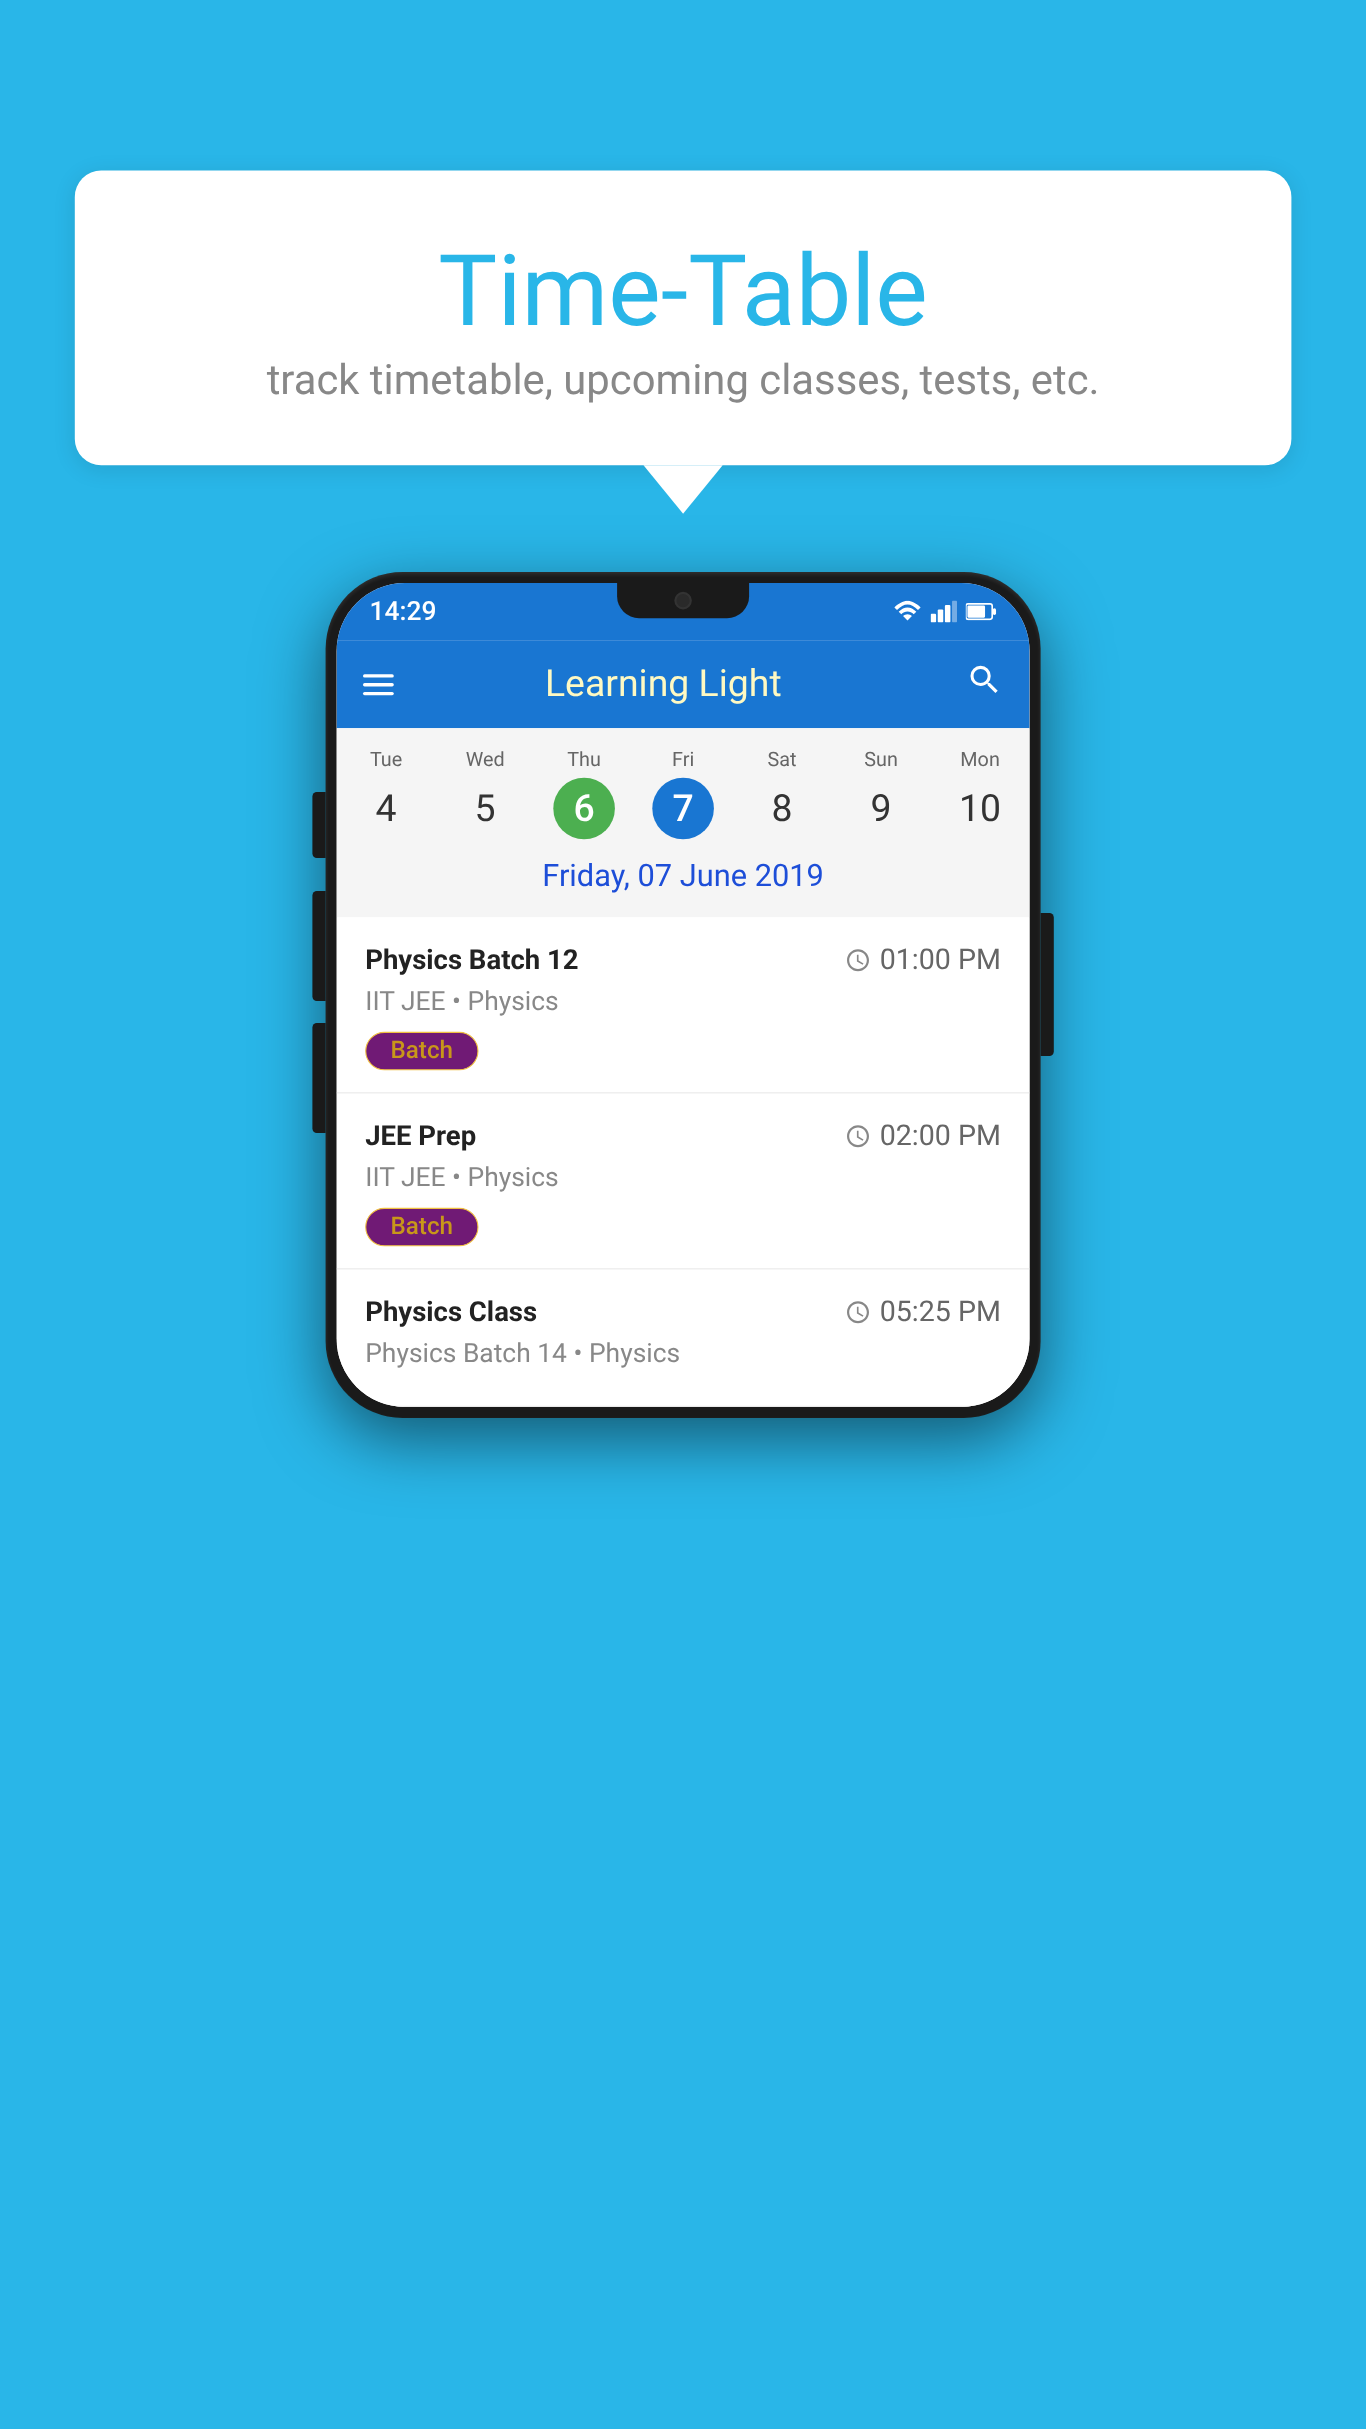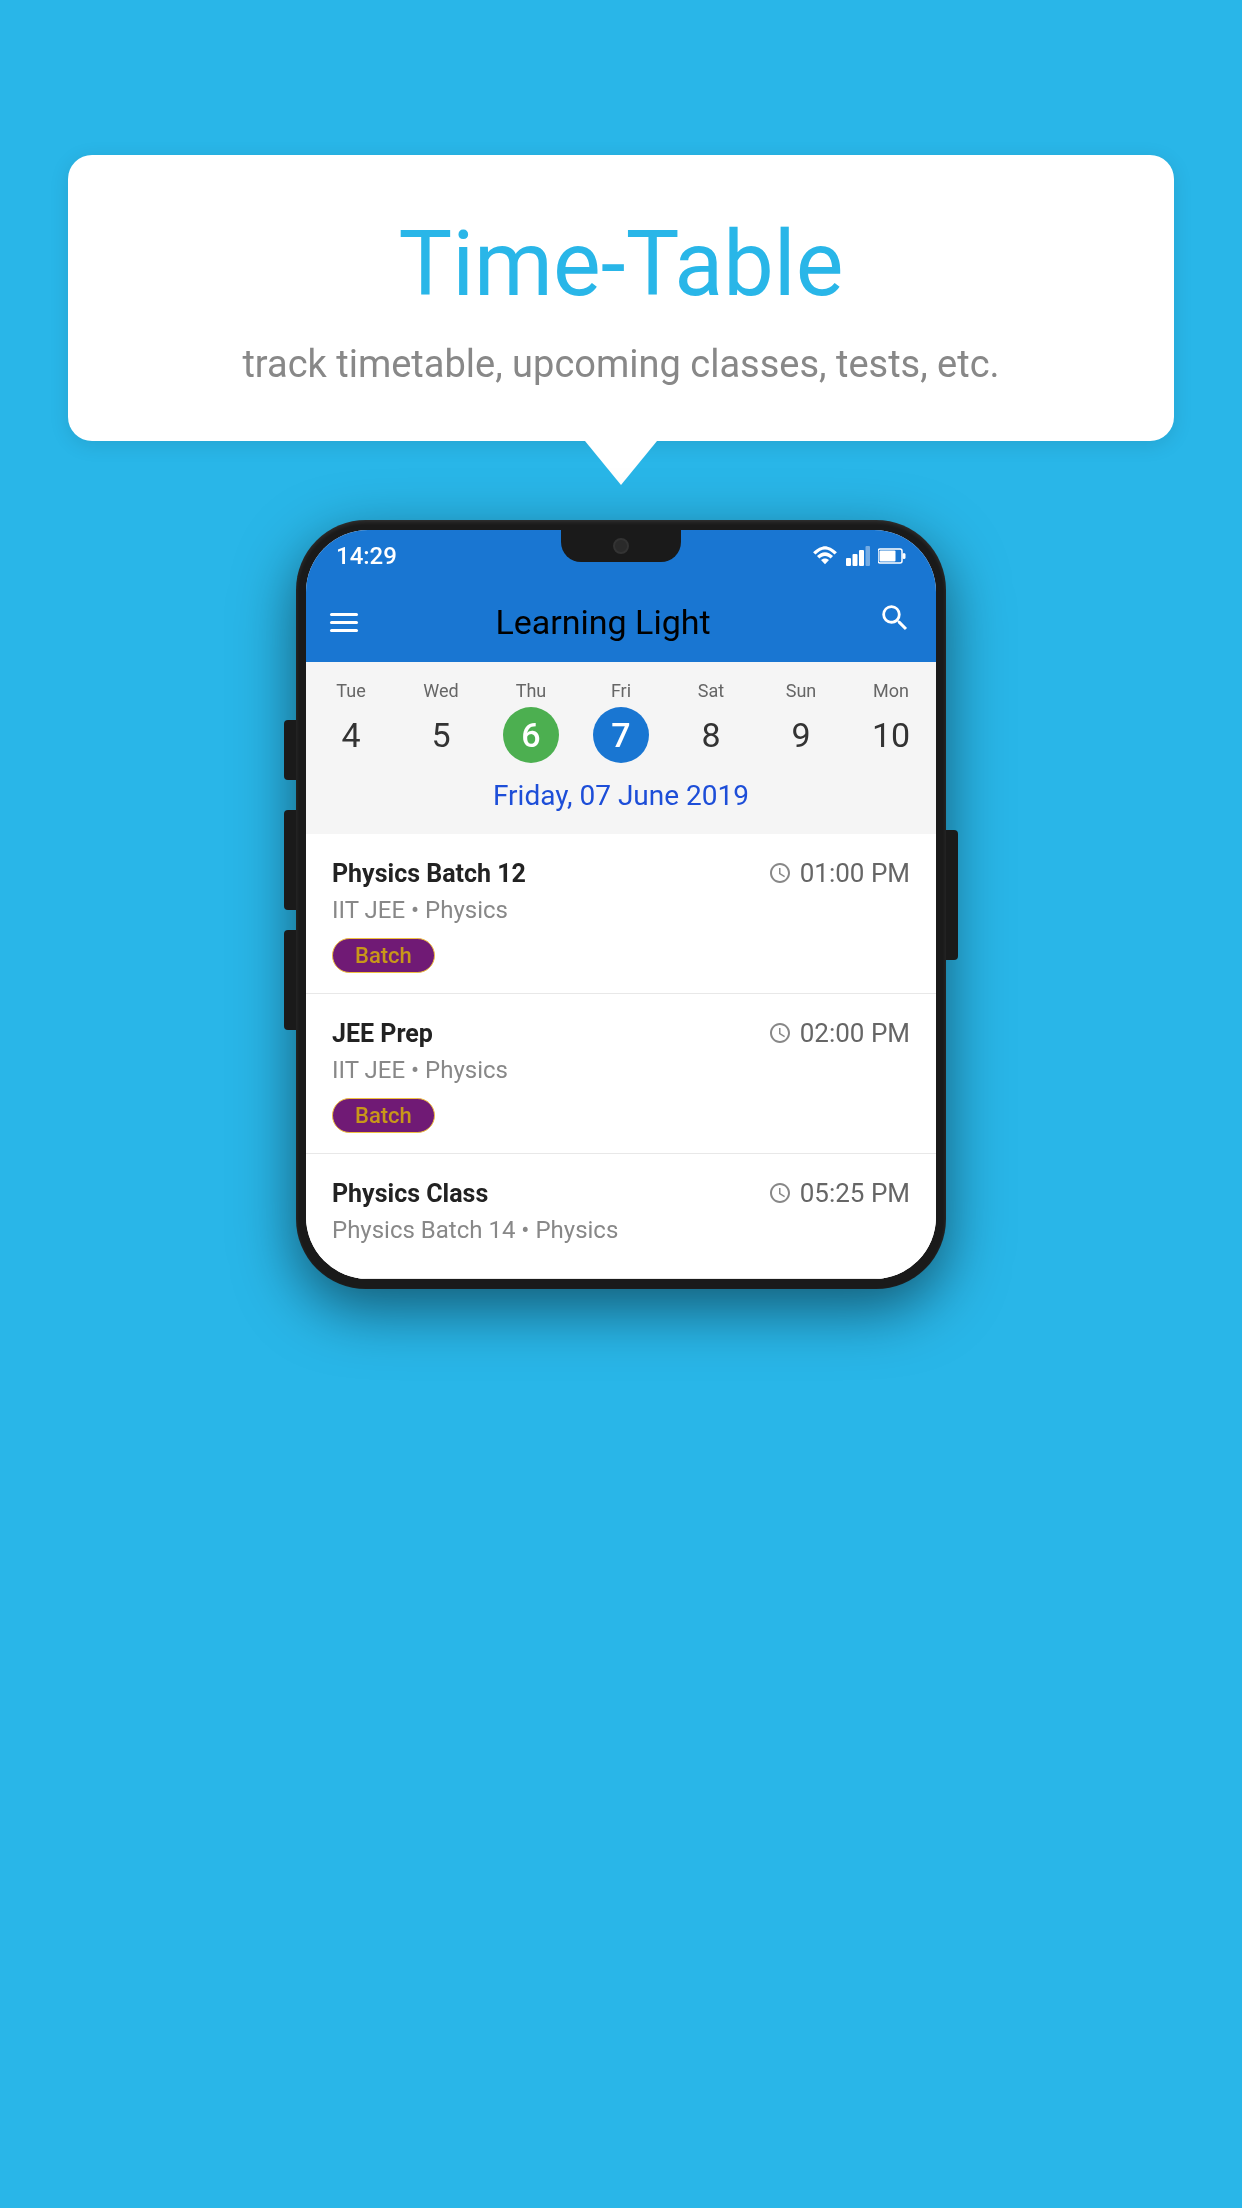--- a/index.html
+++ b/index.html
@@ -40,21 +40,21 @@
       border-width: 44px 36px 0;
       border-style: solid;
       border-color: white transparent transparent transparent;
     }
 
     .bubble-title {
       font-size: 90px;
       color: #29B6E8;
       font-weight: 400;
       line-height: 1.1;
-      margin-bottom: 28px;
+      margin-bottom: 10px;
     }
 
     .bubble-subtitle {
       font-size: 38px;
       color: #888;
       font-weight: 400;
     }
 
     
     .phone-container {
@@ -184,21 +184,21 @@
     }
 
     .hamburger-line {
       width: 28px;
       height: 3px;
       background: white;
       border-radius: 2px;
     }
 
     .app-title {
-      color: #000000;
+      color: #fef9c3;
       font-size: 34px;
       font-weight: 400;
       flex: 1;
       text-align: center;
       margin-right: 30px;
     }
 
     .search-icon-btn {
       color: white;
       font-size: 32px;

